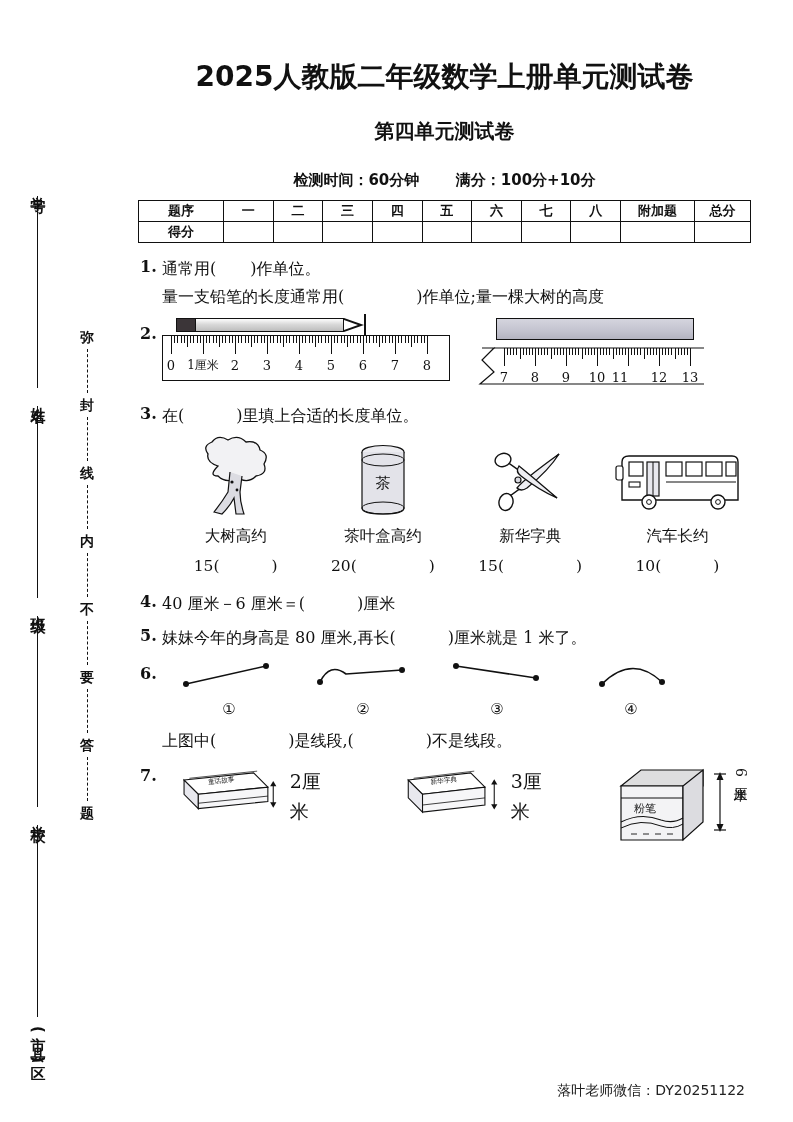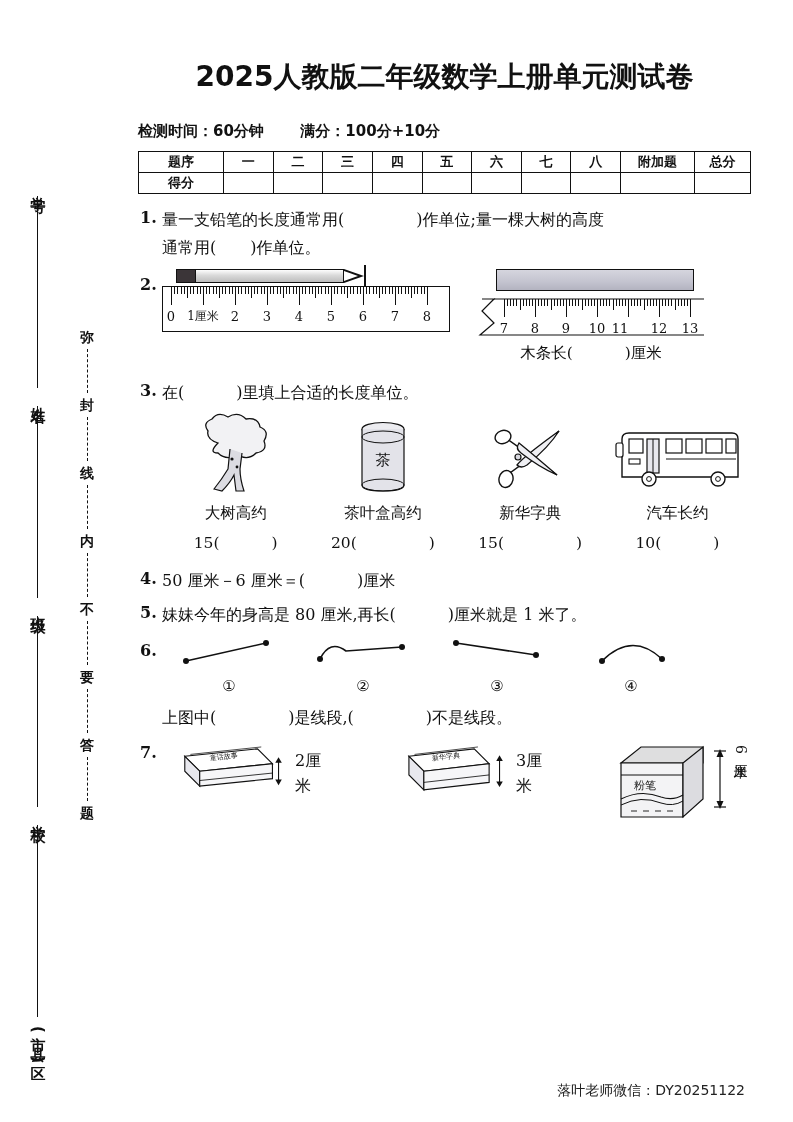--- a/index.html
+++ b/index.html
@@ -71,21 +71,21 @@
   }
   h2#doc-subtitle {
     margin: 22px 0 0 0;
     font-size: 20px;
     font-weight: bold;
     text-align: center;
     font-family: "DejaVu Sans", "Liberation Sans", sans-serif;
   }
   #exam-meta {
     margin-top: 26px;
-    text-align: left;
+    text-align: center;
     font-size: 15px;
     font-weight: bold;
     font-family: "DejaVu Sans", "Liberation Sans", sans-serif;
   }
   #exam-meta .meta-gap { display: inline-block; width: 26px; }
 
   
   table#score-table {
     margin-top: 10px;
     border-collapse: collapse;
@@ -160,21 +160,21 @@
   .obj-value { font-size: 15.5px; margin-top: 6px; }
 
   
   #q6-row { display: flex; padding-left: 24px; margin-top: 2px; }
   .seg-cell { width: 134px; text-align: center; }
   .seg-num { font-size: 15px; margin-top: 0px; }
 
   
   #q7-row { display: flex; padding-left: 30px; margin-top: 4px; gap: 60px; align-items: flex-start; }
   .book-wrap { position: relative; display: flex; align-items: center; }
-  .dim-text { font-size: 16px; margin-left: 10px; }
+  .dim-text { font-size: 19px; margin-left: 10px; }
   .vert-dim { writing-mode: vertical-rl; font-size: 14px; }
 
   
   #footer-note {
     position: absolute;
     right: 48px; bottom: 22px;
     font-size: 14px;
     font-family: "DejaVu Sans", "Liberation Sans", sans-serif;
     color: #222;
   }
@@ -212,20 +212,21 @@
     <span class="seal-inner-item">答</span>
     <span class="seal-dash"></span>
     <span class="seal-inner-item">题</span>
   </div>
 
 </div>
 
 <div id="sheet">
 
   <h1 id="doc-title">2025人教版二年级数学上册单元测试卷</h1>
+  <h2 id="doc-subtitle">第四单元测试卷</h2>
 
   <div id="exam-meta">
     <span>检测时间：60分钟</span>
     <span class="meta-gap"></span>
     <span>满分：100分+10分</span>
   </div>
 
   <table id="score-table">
     <tbody>
       <tr>
@@ -256,24 +257,24 @@
       </tr>
     </tbody>
   </table>
 
   <div id="section-one">
 
 
     <div class="q">
       <span class="qnum">1.</span>
       <span class="qline">
-        <span>量一支铅笔的长度通常用(</span><span class="blank-l"></span><span>)作单位;量一棵大树的高度</span>
+        <span>通常用(</span><span class="blank-s"></span><span>)作单位。</span>
       </span>
       <span class="qline">
-        <span>通常用(</span><span class="blank-s"></span><span>)作单位。</span>
+        <span>量一支铅笔的长度通常用(</span><span class="blank-l"></span><span>)作单位;量一棵大树的高度</span>
       </span>
     </div>
 
     <div class="q" style="padding-left:0;">
       <span class="qnum" style="top:4px;">2.</span>
       <div id="q2-row">
 
         <div class="ruler-block" style="width:288px;">
           <div class="pencil" style="margin-left:14px;width:210px;">
             <div class="pencil-eraser"></div>
@@ -449,23 +450,20 @@
                 <div class="tick mid" style="left: 178.5px;"></div>
                 <div class="tick minor" style="left: 181.6px;"></div>
                 <div class="tick minor" style="left: 184.7px;"></div>
                 <div class="tick minor" style="left: 187.8px;"></div>
                 <div class="tick minor" style="left: 190.9px;"></div>
                 <div class="numlab" style="left: 163px;">12</div>
                 <div class="tick major" style="left: 194px;"></div>
                 <div class="numlab" style="left: 194px;">13</div>
               </div>
           </div>
-          <div class="caption" style="margin-top:2px;">
-            <span>木条长(</span><span class="blank-m"></span><span>)厘米</span>
-          </div>
         </div>
 
       </div>
     </div>
 
     <div class="q" style="margin-top:14px;">
       <span class="qnum">3.</span>
       <span class="qline">
         <span>在(</span><span class="blank-m"></span><span>)里填上合适的长度单位。</span>
       </span>
@@ -546,21 +544,21 @@
         <div class="obj-value">
           <span>10(</span><span class="blank-m"></span><span>)</span>
         </div>
       </div>
 
     </div>
 
     <div class="q" style="margin-top:12px;">
       <span class="qnum">4.</span>
       <span class="qline">
-        <span>50 厘米－6 厘米＝(</span><span class="blank-m"></span><span>)厘米</span>
+        <span>40 厘米－6 厘米＝(</span><span class="blank-m"></span><span>)厘米</span>
       </span>
     </div>
 
     <div class="q" style="margin-top:6px;">
       <span class="qnum">5.</span>
       <span class="qline">
         <span>妹妹今年的身高是 80 厘米,再长(</span><span class="blank-m"></span><span>)厘米就是 1 米了。</span>
       </span>
     </div>
 

